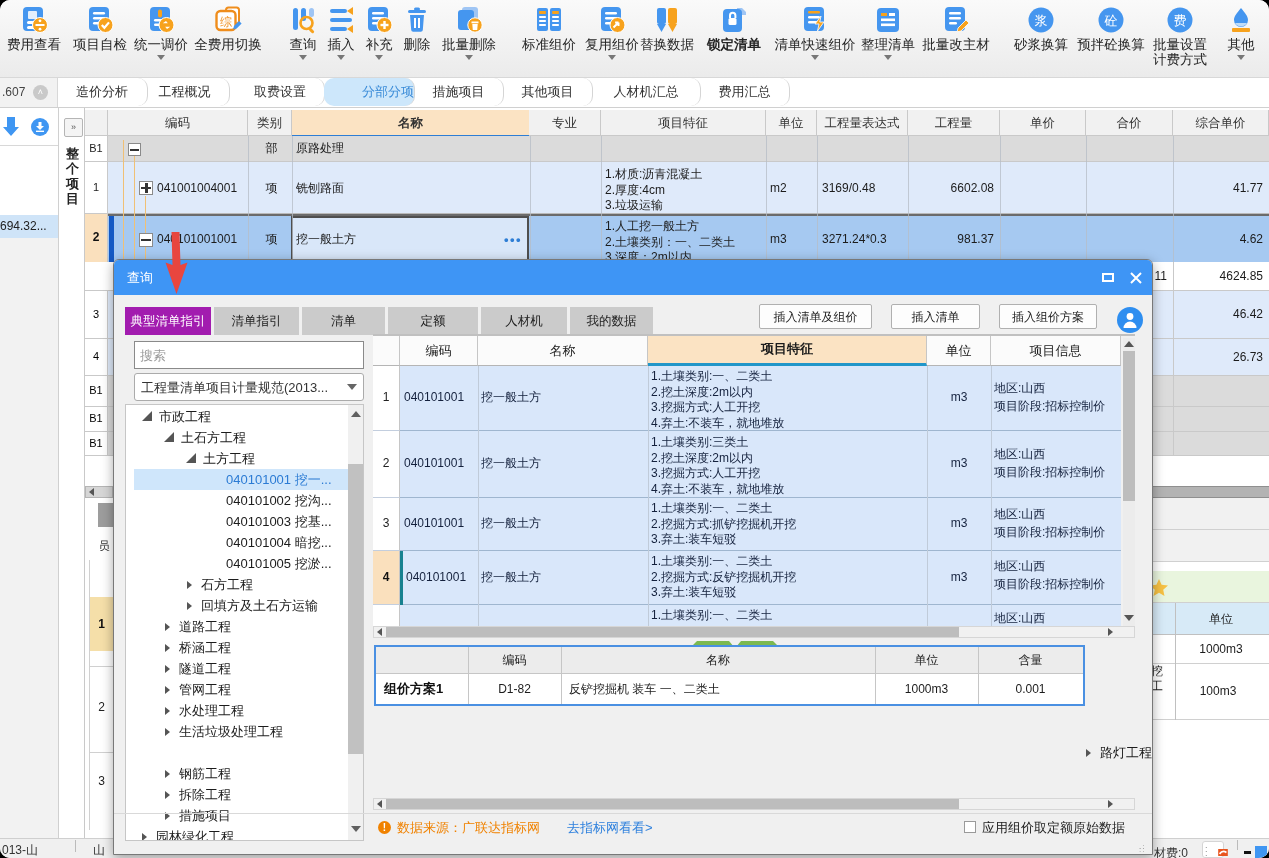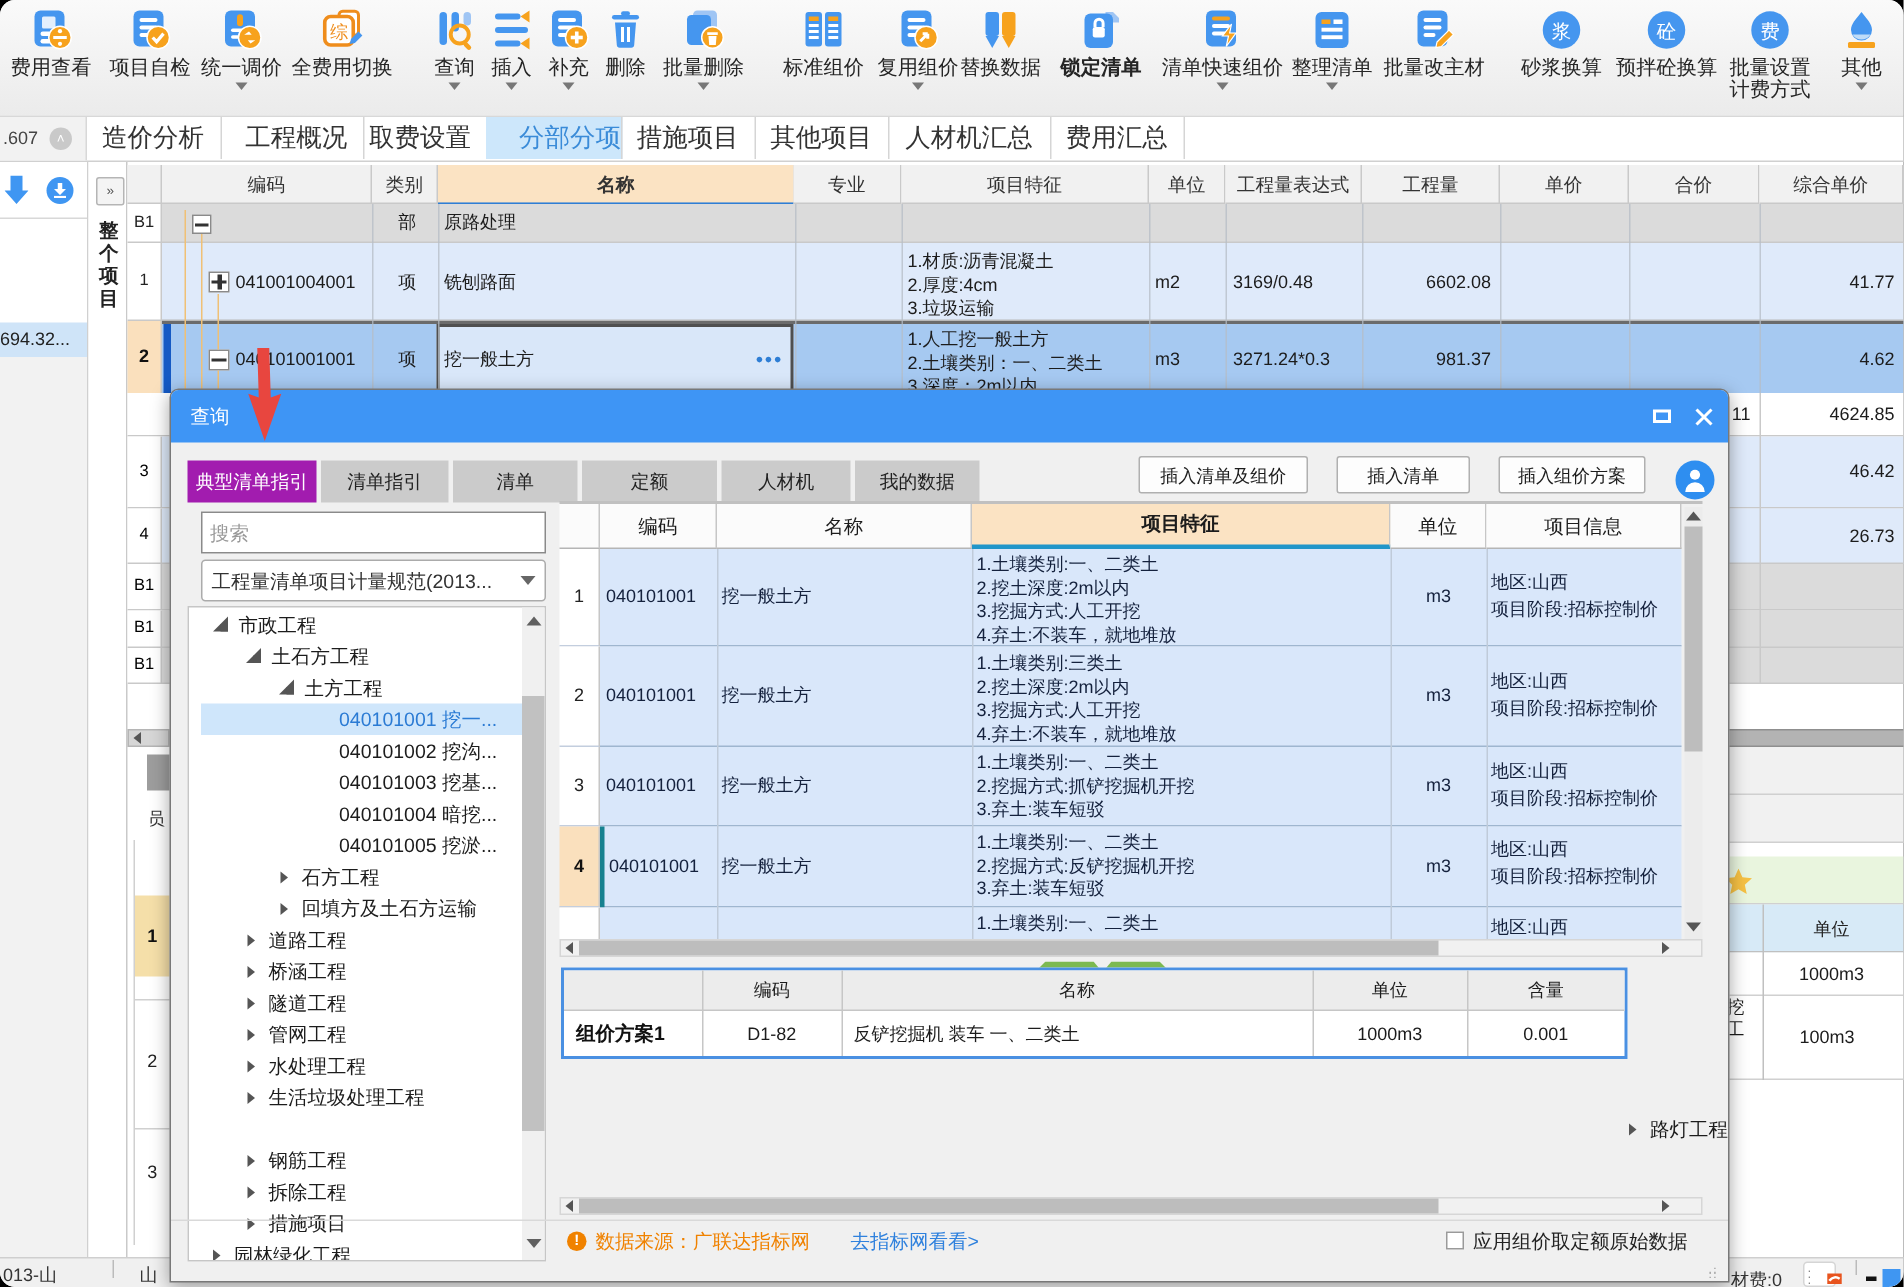--- a/index.html
+++ b/index.html
@@ -15,21 +15,21 @@
   .titem svg{display:block;margin:0 auto;}
   .tlab{font-size:13.5px;color:#252525;margin-top:3px;white-space:nowrap;line-height:15px;}
   .tarr{width:0;height:0;border-left:4px solid transparent;border-right:4px solid transparent;
         border-top:5px solid #777;margin:3px auto 0;}
   
   .tabrow{position:absolute;left:0;top:78px;width:1269px;height:29px;background:#fff;
           border-bottom:1px solid #d0d0d0;}
   .tabrow .left607{position:absolute;left:0;top:0;width:57px;height:29px;background:#f2f2f2;
           border-right:1px solid #d8d8d8;}
   .mtab{position:absolute;top:0;height:28px;line-height:28px;text-align:center;
-        font-size:17px;color:#333;border-right:1px solid #d5d5d5;}
+        font-size:13px;color:#333;border-right:1px solid #d5d5d5;border-radius:10px;}
   .mtab.sel{background:#cde7fb;color:#3a8bd8;}
   .hcell{position:absolute;top:110px;height:26px;line-height:26px;background:#f1f1f1;
          font-size:12.5px;color:#333;text-align:center;border-right:1px solid #c9c9c9;
          border-bottom:1px solid #c9c9c9;box-sizing:border-box;}
   .cell{position:absolute;font-size:12px;color:#1c1c1c;box-sizing:border-box;}
   .num{font-size:12px;color:#1c1c1c;text-align:right;}
   
   .modal{position:absolute;left:113px;top:259px;width:1040px;height:596px;
          background:#f0f0f0;border:1px solid #787878;border-radius:6px 6px 0 0;
          box-sizing:border-box;box-shadow:0 3px 12px rgba(0,0,0,.35);}
@@ -268,21 +268,21 @@
         </svg>
       <div class="tlab">其他</div>
       <div class="tarr"></div>
     </div>
   </div>
   <div class="tabrow">
     <div class="left607"></div>
     <div class="abs" style="left:2px;top:7px;font-size:12px;color:#444;">.607</div>
     <div class="abs" style="left:33px;top:7px;width:15px;height:15px;border-radius:50%;background:#c9c9c9;color:#fff;text-align:center;line-height:15px;font-size:9px;">˄</div>
     <div class="mtab" style="left:57px;width:90px;">造价分析</div>
-    <div class="mtab" style="left:153px;width:89px;">工程概况</div>
+    <div class="mtab" style="left:140px;width:89px;">工程概况</div>
     <div class="mtab" style="left:236px;width:88px;">取费设置</div>
     <div class="mtab sel" style="left:324px;width:90px;text-align:right;">分部分项</div>
     <div class="mtab" style="left:414px;width:89px;">措施项目</div>
     <div class="mtab" style="left:503px;width:89px;">其他项目</div>
     <div class="mtab" style="left:592px;width:108px;">人材机汇总</div>
     <div class="mtab" style="left:700px;width:89px;">费用汇总</div>
   </div>
   <div id="main">
 
     <div class="abs" style="left:0;top:108px;width:58px;height:730px;background:#fff;border-right:1px solid #d0d0d0;"></div>

